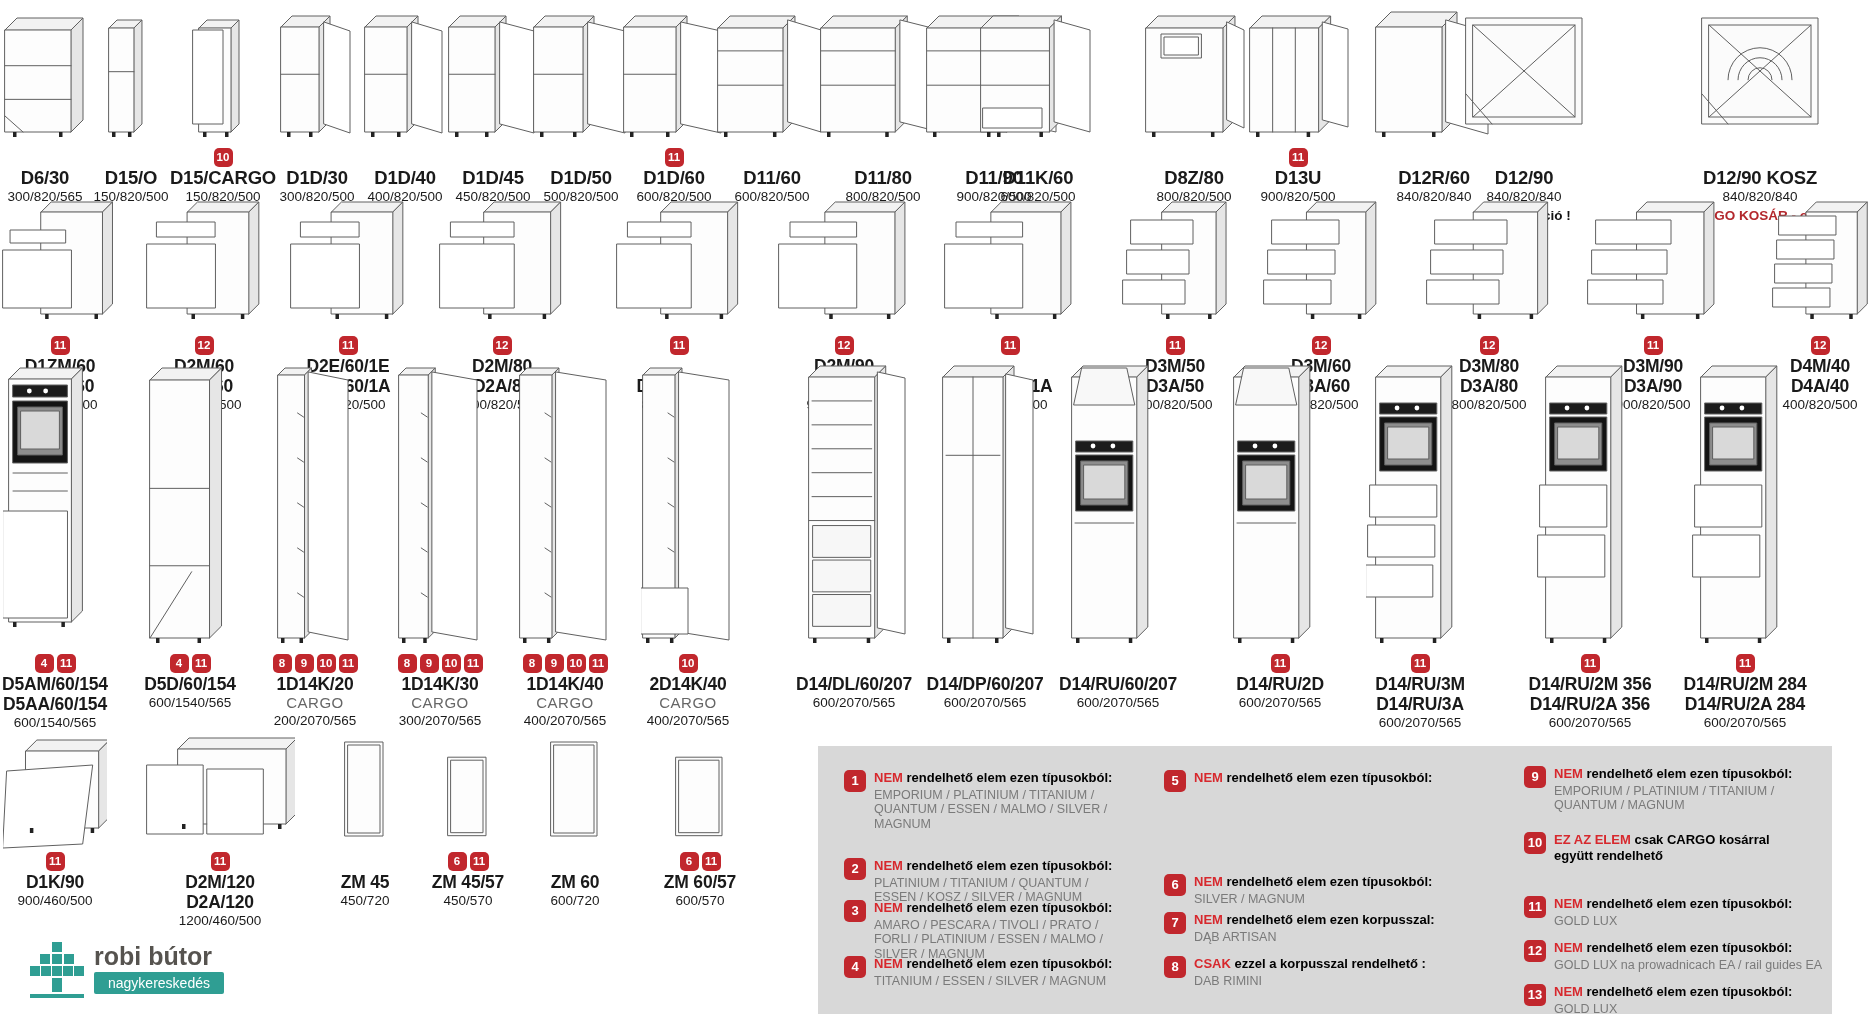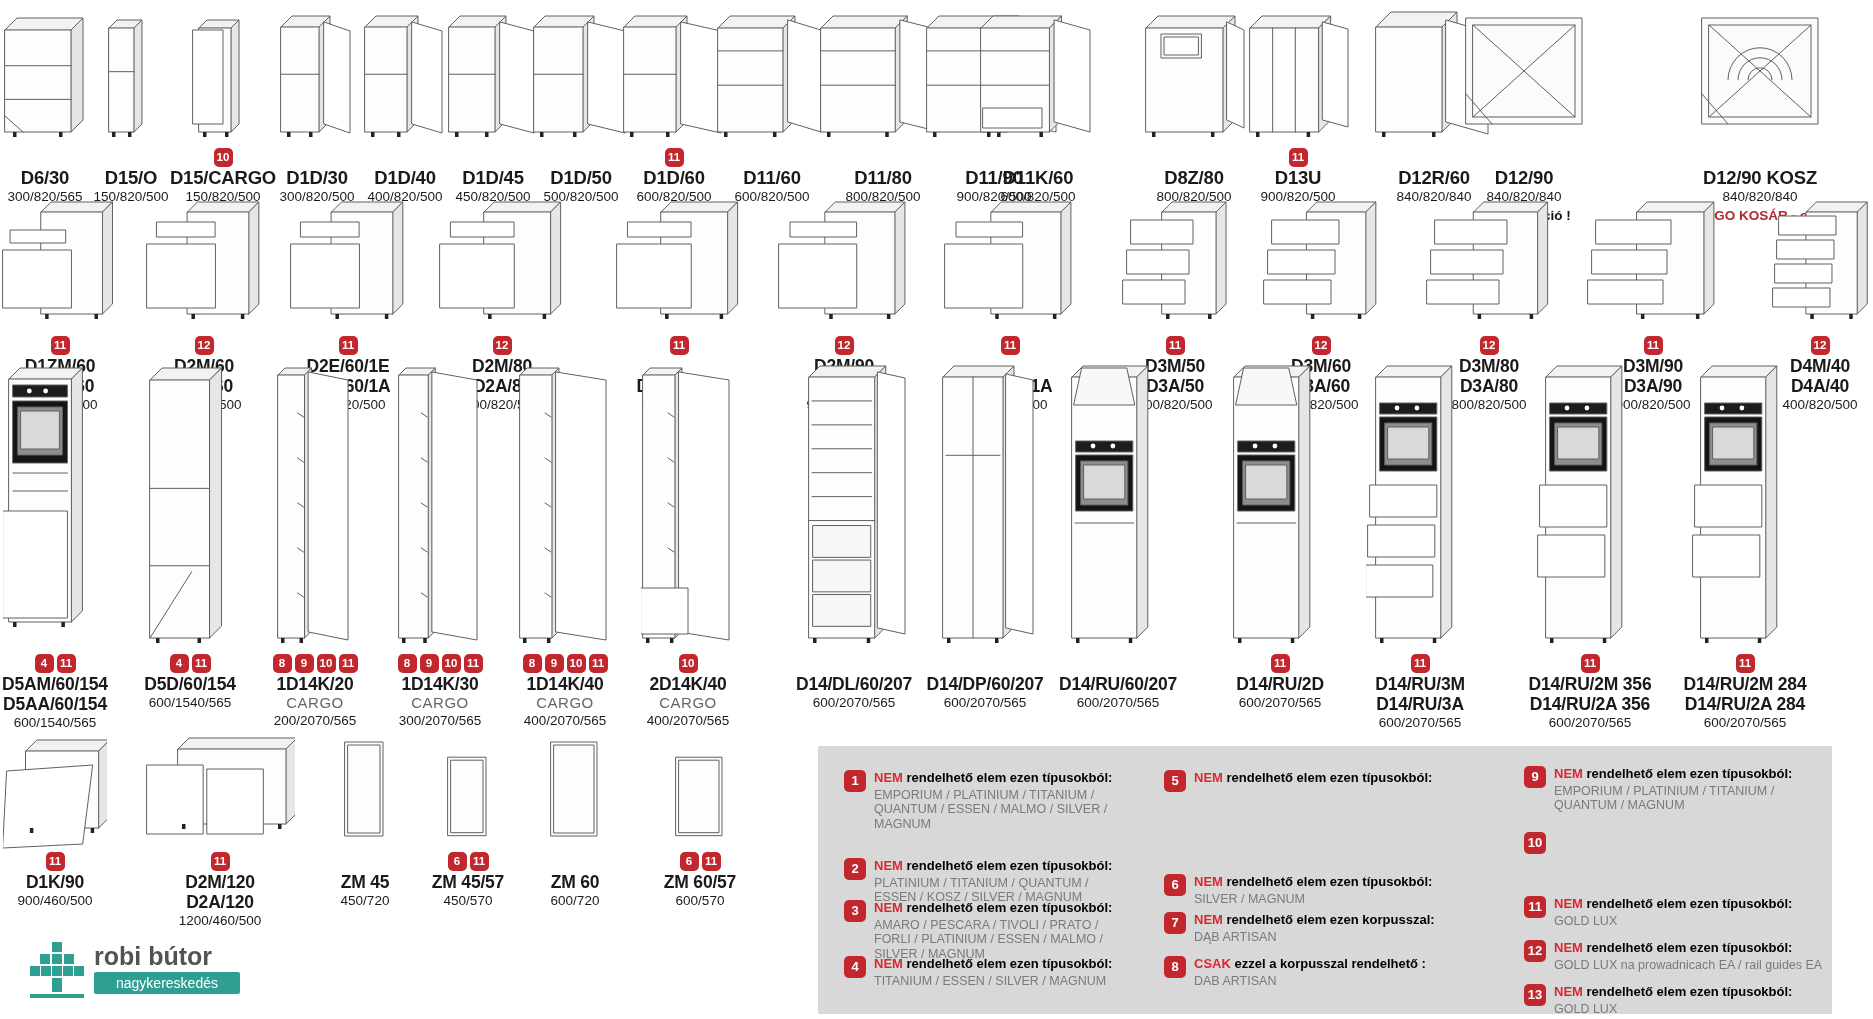--- a/index.html
+++ b/index.html
@@ -21,21 +21,21 @@
   .legend{position:absolute;background:#d8d8d8;}
   .l-item{position:absolute;display:flex;gap:8px;align-items:flex-start;}
   .l-num{min-width:22px;height:22px;background:#c1272d;border-radius:5px;color:#fff;font-weight:bold;
          font-size:13px;line-height:22px;text-align:center;flex:0 0 auto;padding:0 1px;box-sizing:border-box;}
   .l-head{font-size:13px;font-weight:bold;color:#000;max-width:258px;line-height:15.5px;}
   .l-lead{color:#d7282d;}
   .l-body{font-size:12.5px;color:#7a7a7a;line-height:14.5px;max-width:245px;margin-top:2px;}
   .logo{position:absolute;left:30px;top:942px;display:flex;gap:10px;align-items:flex-start;}
   .brand{font-size:25px;font-weight:bold;color:#56534f;line-height:28px;}
   .tagline{display:inline-block;background:#2f9e93;color:#fff;font-size:14px;line-height:20px;
-           padding:1px 22px;margin-top:2px;border-radius:2px;}
+           padding:1px 14px;margin-top:2px;border-radius:2px;}
 </style>
 </head>
 <body>
 
 <div class="page">
   <div id="grid">
       <div class="cell row-0" style="left: -30px; top: 8px;">
     <div class="sketch" style="height: 138px;">
           <svg width="84" height="138" viewBox="0 0 84 138">
             <polygon points="2,22 14,10 80,10 68,22" fill="#f2f2f2" stroke="#606060" stroke-width="1" stroke-linejoin="round" stroke-linecap="round"></polygon>
@@ -1184,32 +1184,36 @@
     <span class="l-num">7</span>
     <div class="l-text">
       <div class="l-head"><span class="l-lead">NEM</span> <span class="l-headtxt">rendelhető elem ezen korpusszal:</span></div>
       <div class="l-body">DĄB ARTISAN</div>
     </div>
   </div>
       <div class="l-item" style="left: 346px; top: 210px;">
     <span class="l-num">8</span>
     <div class="l-text">
       <div class="l-head"><span class="l-lead">CSAK</span> <span class="l-headtxt">ezzel a korpusszal rendelhető :</span></div>
-      <div class="l-body">DAB ARTISAN</div>
+      <div class="l-body">DAB RIMINI</div>
     </div>
   </div>
       <div class="l-item" style="left: 706px; top: 20px;">
     <span class="l-num">9</span>
     <div class="l-text">
       <div class="l-head"><span class="l-lead">NEM</span> <span class="l-headtxt">rendelhető elem ezen típusokból:</span></div>
       <div class="l-body">EMPORIUM / PLATINIUM / TITANIUM / QUANTUM / MAGNUM</div>
     </div>
   </div>
       <div class="l-item" style="left: 706px; top: 86px;">
     <span class="l-num">10</span>
+    <div class="l-text">
+      <div class="l-head"><span class="l-lead">EZ AZ ELEM</span> <span class="l-headtxt">csak CARGO kosárral  együtt rendelhető</span></div>
+
+    </div>
   </div>
       <div class="l-item" style="left: 706px; top: 150px;">
     <span class="l-num">11</span>
     <div class="l-text">
       <div class="l-head"><span class="l-lead">NEM</span> <span class="l-headtxt">rendelhető elem ezen típusokból:</span></div>
       <div class="l-body">GOLD LUX</div>
     </div>
   </div>
       <div class="l-item" style="left: 706px; top: 194px;">
     <span class="l-num">12</span>

